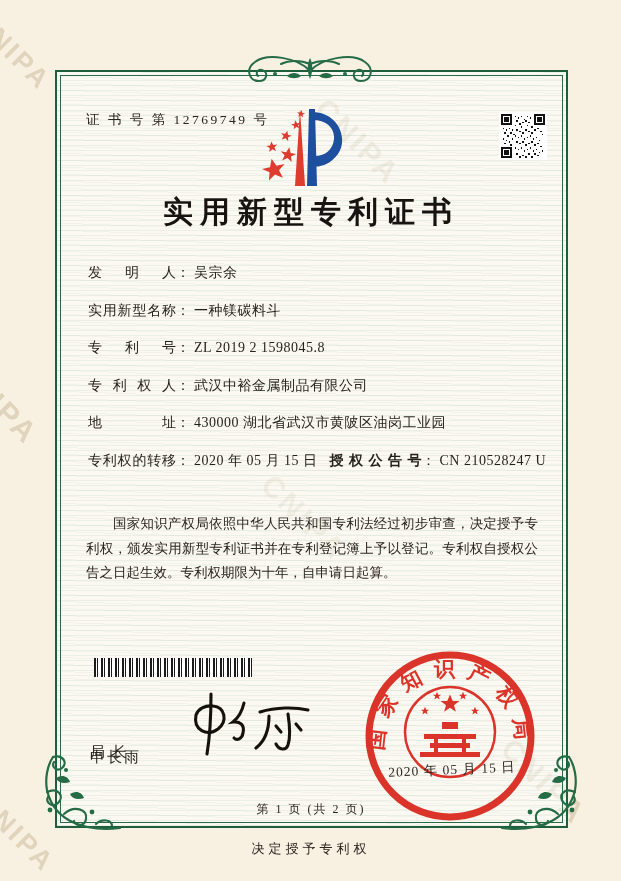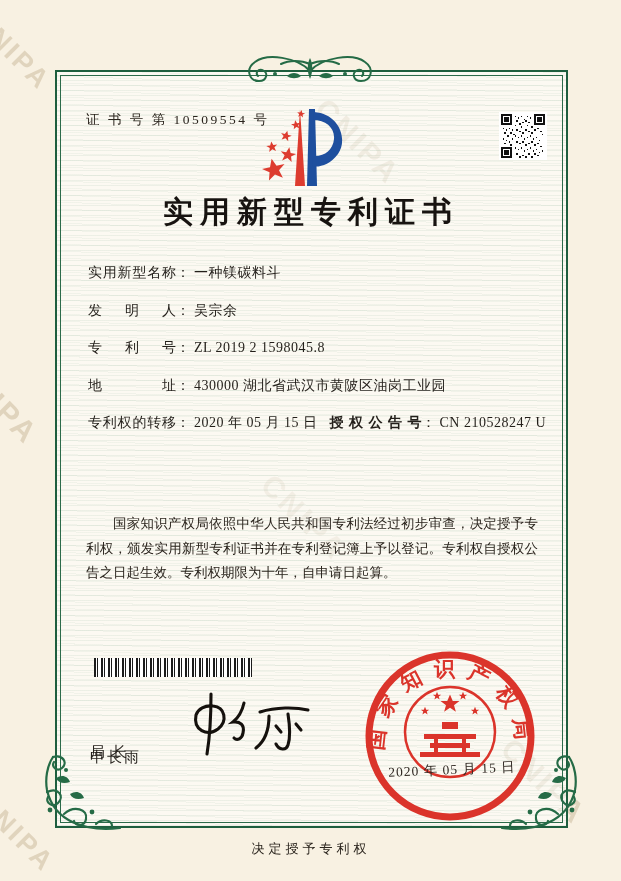--- a/index.html
+++ b/index.html
@@ -158,21 +158,21 @@
       <path d="M20,28 C26,24 32,26 34,32 C28,34 22,33 20,28 Z"></path>
       <path d="M34,44 C40,40 46,42 48,48 C42,50 36,49 34,44 Z"></path>
       <circle cx="14" cy="60" r="2.4"></circle>
         <circle cx="56" cy="62" r="2.4"></circle>
         <circle cx="30" cy="20" r="2"></circle>
     </g>
   </svg>
 
   <div class="content">
 
-    <div class="cert-number">证 书 号 第 10509554 号</div>
+    <div class="cert-number">证 书 号 第 12769749 号</div>
 
     <svg class="logo" width="92" height="86" viewBox="0 0 92 86">
       <defs>
         <polygon id="star" points="0,-10 2.9,-3.1 10,-3.1 4.2,1.2 6.2,8.1 0,4 -6.2,8.1 -4.2,1.2 -10,-3.1 -2.9,-3.1"></polygon>
       </defs>
       <polygon points="46,3 41,80 51,80" fill="#dd3c2f"></polygon>
       <polygon points="55,3 53,80 63,80 61,3" fill="#1e4f9e"></polygon>
       <path d="M60,6 C86,8 94,34 84,48 C76,59 64,62 58,60 L59,50 C70,51 79,44 80,33 C81,22 72,14 59,14 Z" fill="#1e4f9e"></path>
       <g fill="#dd3c2f">
         <use href="#star" transform="translate(20,64) scale(1.15) rotate(-12)"></use>
@@ -201,32 +201,35 @@
           <rect x="24" y="2" width="3" height="3"></rect>
           <rect x="2" y="24" width="3" height="3"></rect>
         <path d="M9 1h1v1H9zM11 2h1v1h-1zM13 1h1v1h-1zM15 3h1v1h-1zM17 1h1v1h-1zM19 2h1v1h-1zM10 4h1v1h-1zM14 5h1v1h-1zM16 4h1v1h-1zM18 5h1v1h-1zM12 6h1v1h-1zM9 7h1v1H9zM13 8h1v1h-1zM17 7h1v1h-1zM20 8h1v1h-1zM1 9h1v1H1zM3 10h1v1H3zM5 9h1v1H5zM7 10h1v1H7zM2 12h1v1H2zM6 12h1v1H6zM4 14h1v1H4zM8 13h1v1H8zM10 10h1v1h-1zM12 11h1v1h-1zM14 12h1v1h-1zM16 10h1v1h-1zM18 11h1v1h-1zM20 12h1v1h-1zM22 10h1v1h-1zM24 9h1v1h-1zM26 11h1v1h-1zM27 13h1v1h-1zM9 14h1v1H9zM11 15h1v1h-1zM13 14h1v1h-1zM15 16h1v1h-1zM17 15h1v1h-1zM19 14h1v1h-1zM21 16h1v1h-1zM23 15h1v1h-1zM25 17h1v1h-1zM1 16h1v1H1zM3 17h1v1H3zM5 18h1v1H5zM7 16h1v1H7zM2 19h1v1H2zM6 20h1v1H6zM10 18h1v1h-1zM12 19h1v1h-1zM14 18h1v1h-1zM16 20h1v1h-1zM18 19h1v1h-1zM20 18h1v1h-1zM22 20h1v1h-1zM24 19h1v1h-1zM26 21h1v1h-1zM9 22h1v1H9zM11 23h1v1h-1zM13 22h1v1h-1zM15 24h1v1h-1zM17 23h1v1h-1zM19 22h1v1h-1zM21 24h1v1h-1zM23 23h1v1h-1zM25 25h1v1h-1zM27 24h1v1h-1zM10 26h1v1h-1zM14 27h1v1h-1zM18 26h1v1h-1zM22 26h1v1h-1zM12 28h1v1h-1zM16 28h1v1h-1zM20 28h1v1h-1zM24 27h1v1h-1z"></path>
       </g>
     </svg>
 
     <div class="doc-title">实用新型专利证书</div>
 
     <div class="fields">
   <div class="field-row">
+    <span class="flabel">发明人</span><span class="fcolon">：</span><span class="fvalue">吴宗余</span>
+  </div>
+
+  <div class="field-row">
     <span class="flabel">实用新型名称</span><span class="fcolon">：</span><span class="fvalue">一种镁碳料斗</span>
   </div>
 
   <div class="field-row">
-    <span class="flabel">发明人</span><span class="fcolon">：</span><span class="fvalue">吴宗余</span>
-  </div>
-
-  <div class="field-row">
     <span class="flabel">专利号</span><span class="fcolon">：</span><span class="fvalue">ZL 2019 2 1598045.8</span>
   </div>
 
 
+  <div class="field-row">
+    <span class="flabel">专利权人</span><span class="fcolon">：</span><span class="fvalue">武汉中裕金属制品有限公司</span>
+  </div>
 
   <div class="field-row">
     <span class="flabel">地址</span><span class="fcolon">：</span><span class="fvalue">430000 湖北省武汉市黄陂区油岗工业园</span>
   </div>
 
   <div class="field-row">
     <span class="flabel">专利权的转移</span><span class="fcolon">：</span><span class="fvalue">2020 年 05 月 15 日</span><span class="fpair2"><span class="flabel2">授权公告号</span><span class="fcolon">：</span><span class="fvalue">CN 210528247 U</span></span>
   </div>
 </div>
 
@@ -268,16 +271,17 @@
         <rect x="80" y="74" width="16" height="7"></rect>
         <rect x="62" y="86" width="52" height="5"></rect>
         <rect x="68" y="95" width="40" height="5"></rect>
         <rect x="58" y="104" width="60" height="5"></rect>
         <rect x="72" y="86" width="4" height="23"></rect>
         <rect x="100" y="86" width="4" height="23"></rect>
       </g>
     </svg>
     <div class="seal-date">2020 年 05 月 15 日</div>
 
+    <div class="page-note">第 1 页 (共 2 页)</div>
     <div class="footer-note">决定授予专利权</div>
 
   </div>
 </div>
 
 </body></html>

